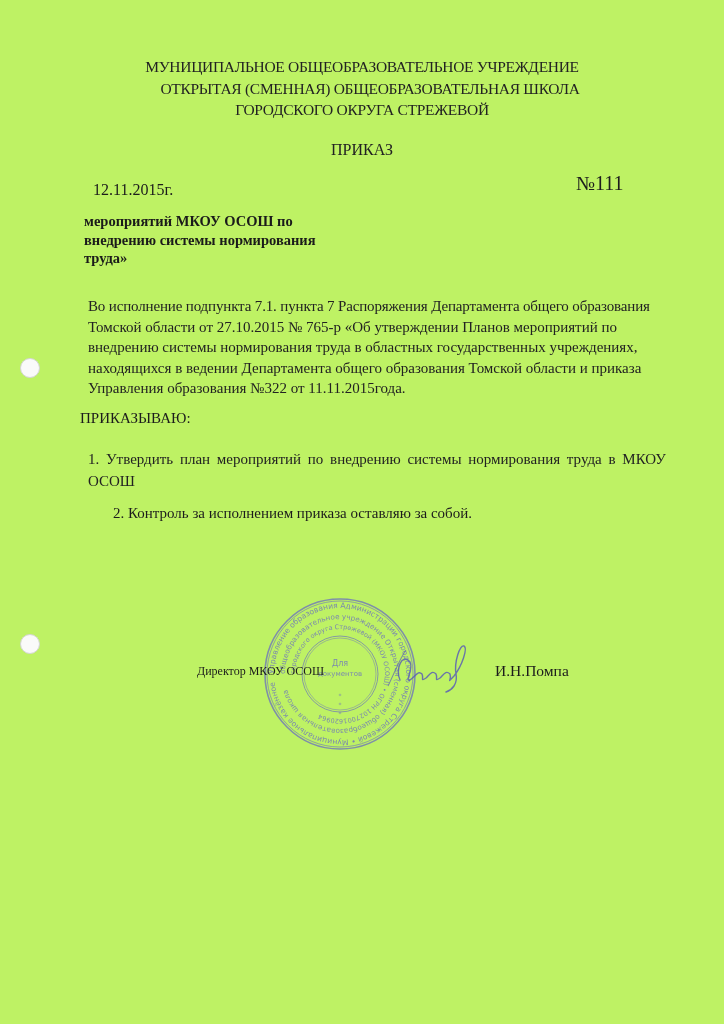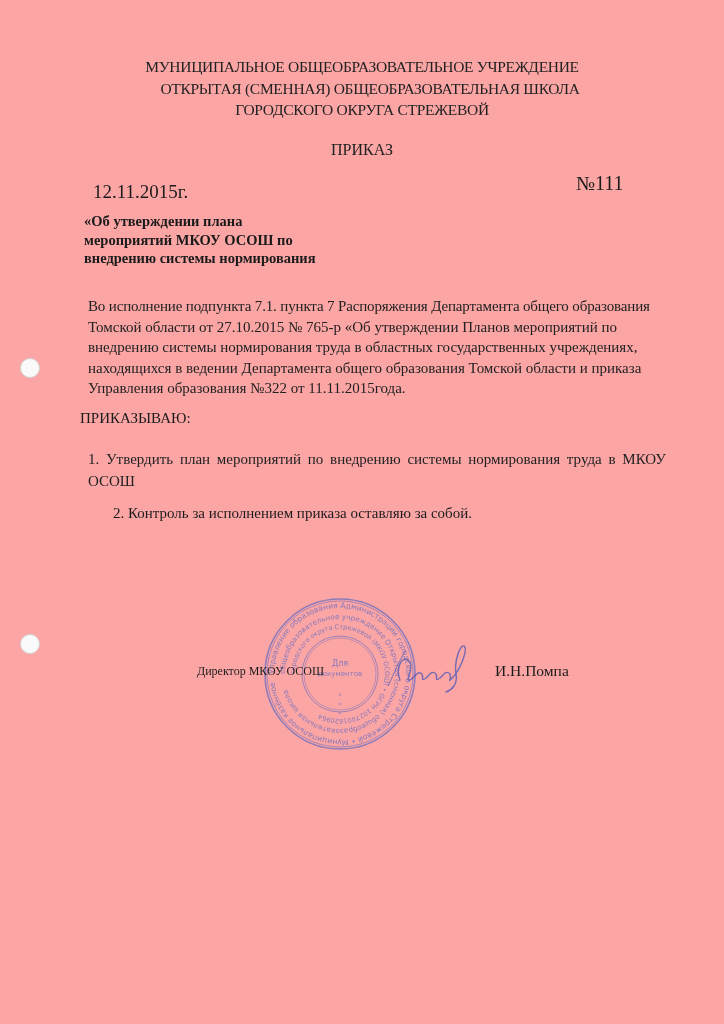--- a/index.html
+++ b/index.html
@@ -13,40 +13,40 @@
       position: relative;
       overflow: hidden;
       font-family: "Liberation Serif", "DejaVu Serif", serif;
       color: #1c1c1c;
       background: #fcfcfc;
     }
     .page {
       position: absolute;
       left: 0; top: 0;
       width: 724px; height: 1024px;
-      background: #fca5a5;
+      background: #bef264;
     }
     .abs { position: absolute; white-space: nowrap; }
     .header-line {
       position: absolute;
       left: 0; width: 724px;
       text-align: center;
       font-size: 15.5px;
       letter-spacing: -0.3px;
       color: #222;
     }
     .title {
       position: absolute;
       left: 0; width: 724px;
       text-align: center;
       font-size: 16px;
       top: 141px;
       color: #222;
     }
-    .date { left: 93px; top: 181px; font-size: 19px; }
+    .date { left: 93px; top: 181px; font-size: 16px; }
     .number { left: 576px; top: 172px; font-size: 20px; }
     .subject {
       position: absolute;
       left: 84px; top: 212px;
       font-weight: bold;
       font-size: 14.5px;
       line-height: 18.5px;
       color: #1a1a1a;
     }
     .subject div { white-space: nowrap; }
@@ -100,23 +100,23 @@
   <div class="header-line" style="top:58px;">МУНИЦИПАЛЬНОЕ ОБЩЕОБРАЗОВАТЕЛЬНОЕ УЧРЕЖДЕНИЕ</div>
   <div class="header-line" style="top:80px; padding-left:8px;">ОТКРЫТАЯ (СМЕННАЯ) ОБЩЕОБРАЗОВАТЕЛЬНАЯ ШКОЛА</div>
   <div class="header-line" style="top:101px;">ГОРОДСКОГО ОКРУГА СТРЕЖЕВОЙ</div>
 
   <div class="title">ПРИКАЗ</div>
 
   <div class="abs date">12.11.2015г.</div>
   <div class="abs number">№111</div>
 
   <div class="subject">
-    <div>«Об  утверждении плана</div>
     <div>мероприятий МКОУ ОСОШ по</div>
     <div>внедрению системы нормирования</div>
+    <div>труда»</div>
   </div>
 
   <div class="body-para">
     <div style="letter-spacing:-0.15px;">Во исполнение подпункта 7.1. пункта 7 Распоряжения Департамента общего образования</div>
     <div>Томской области от 27.10.2015 № 765-р «Об утверждении Планов мероприятий по</div>
     <div>внедрению системы нормирования труда в областных государственных учреждениях,</div>
     <div>находящихся в ведении Департамента общего образования Томской области и приказа</div>
     <div>Управления образования №322 от 11.11.2015года.</div>
   </div>
 

